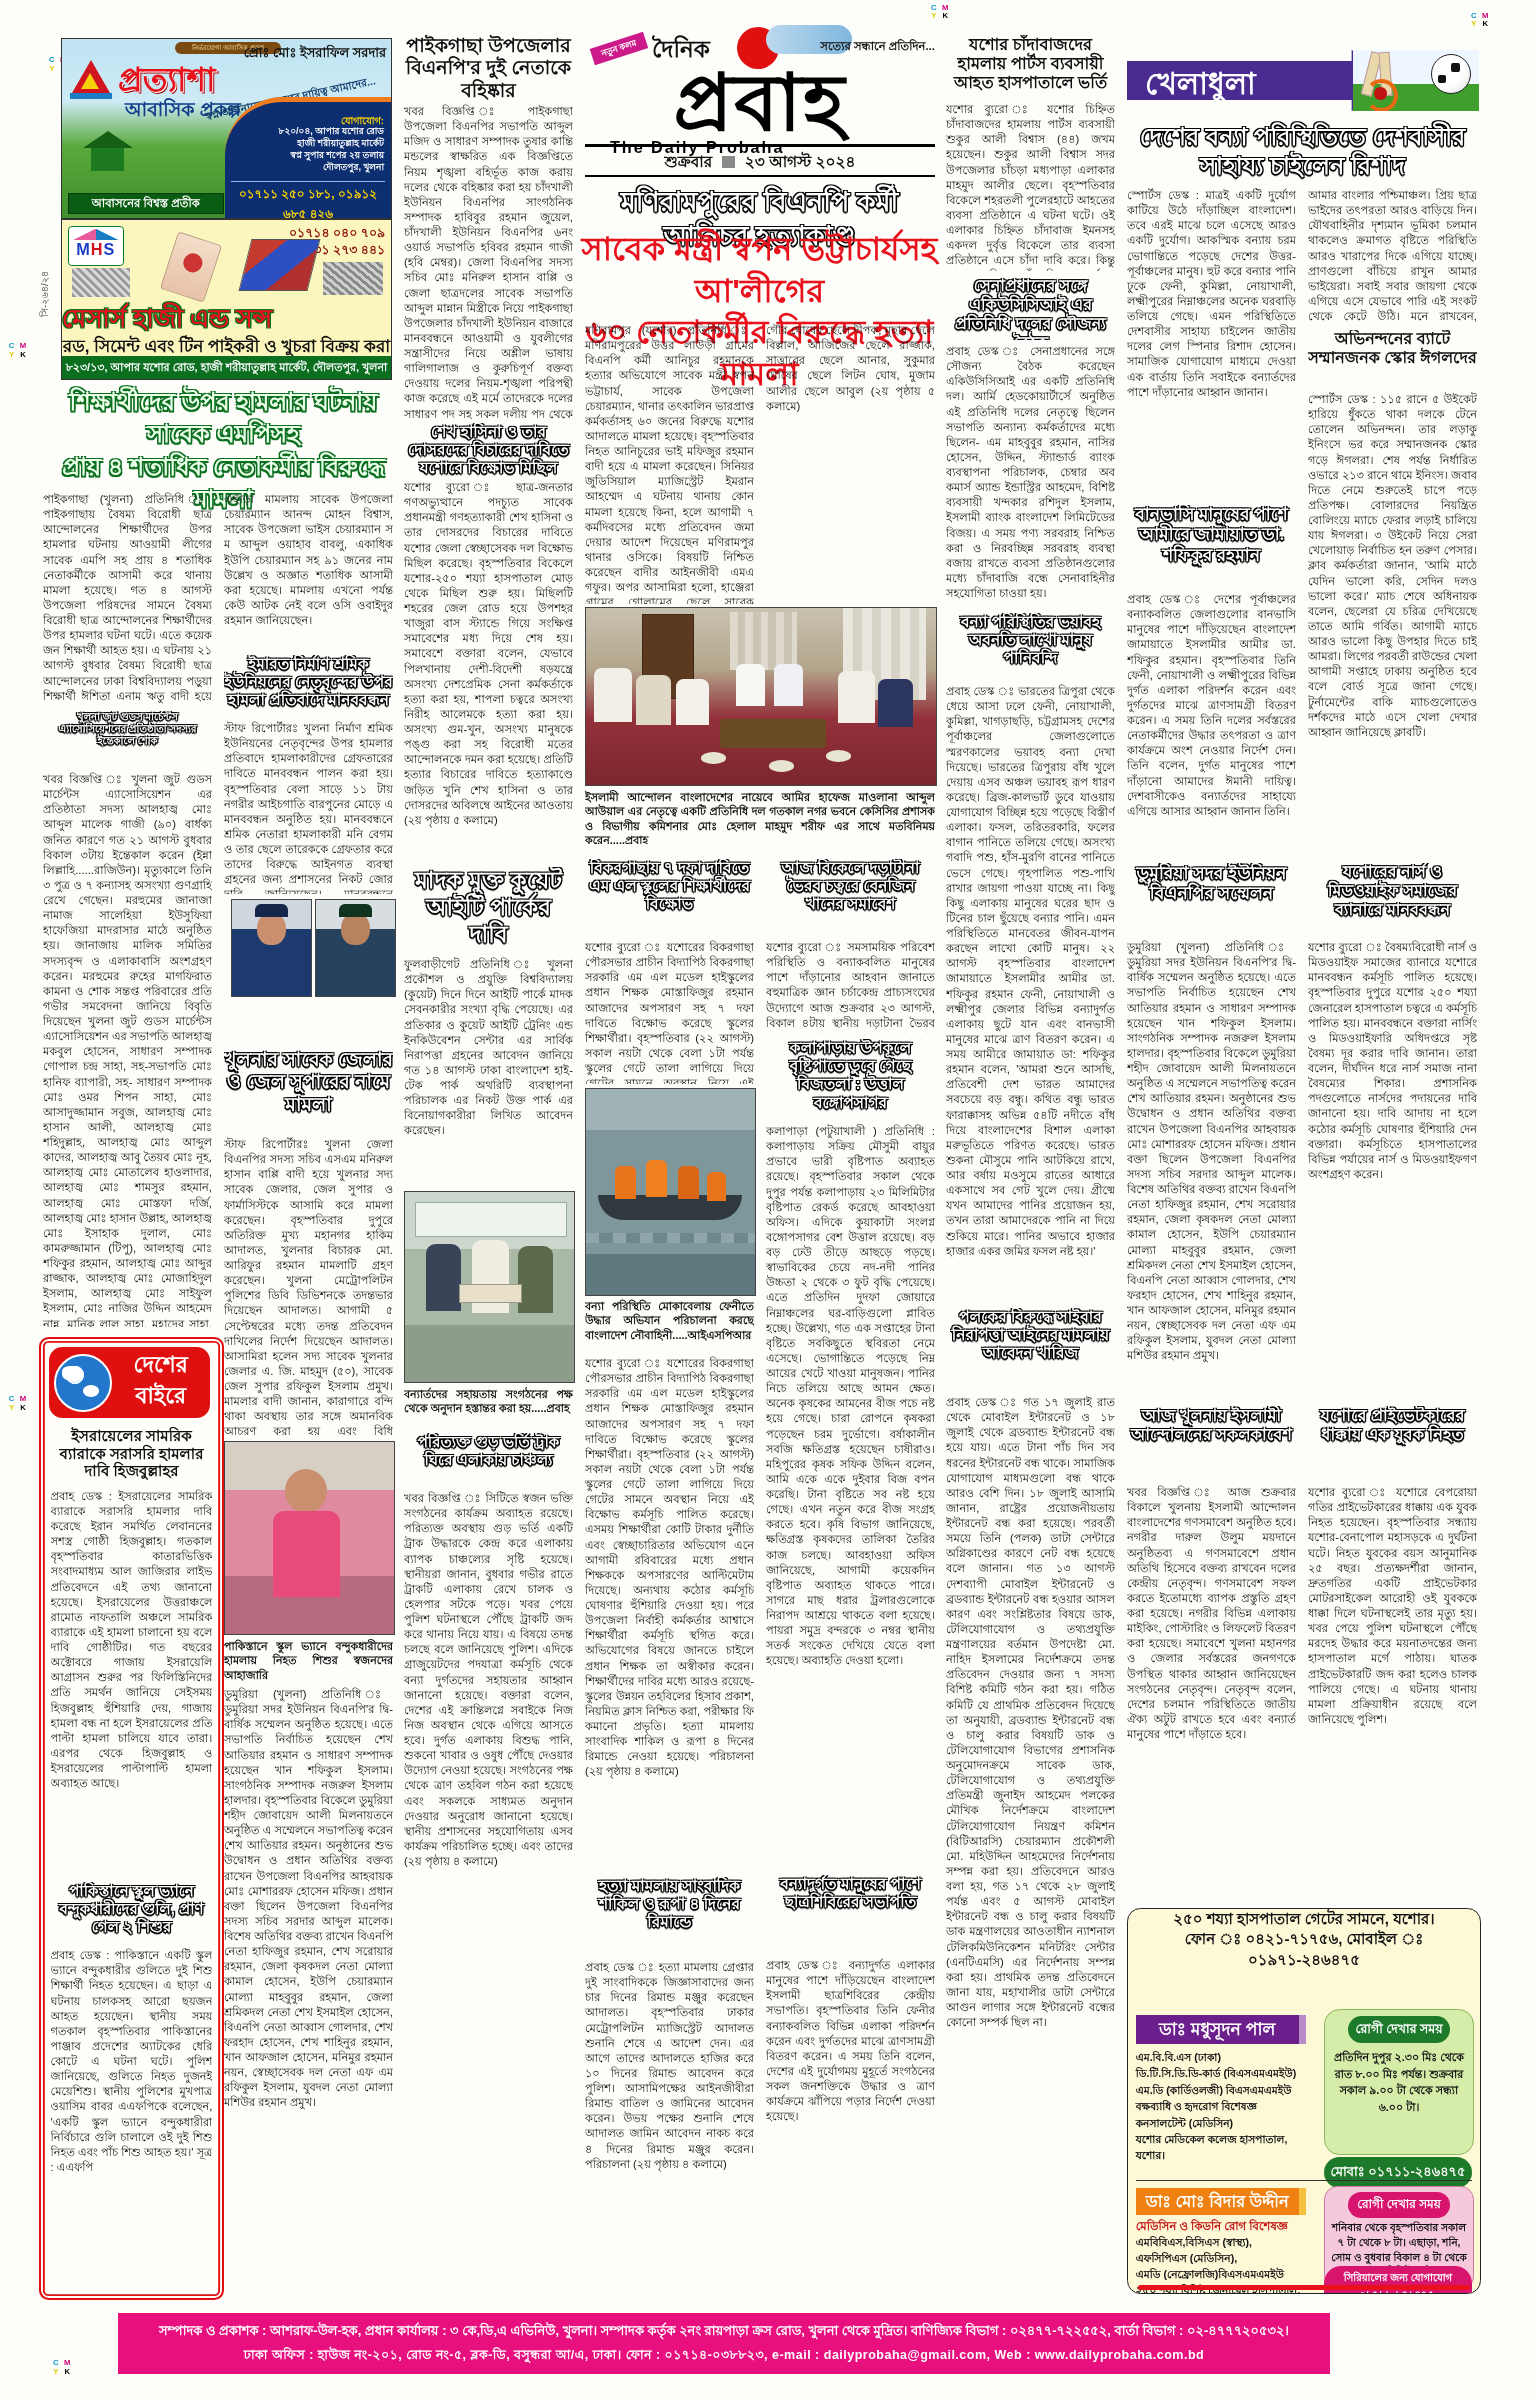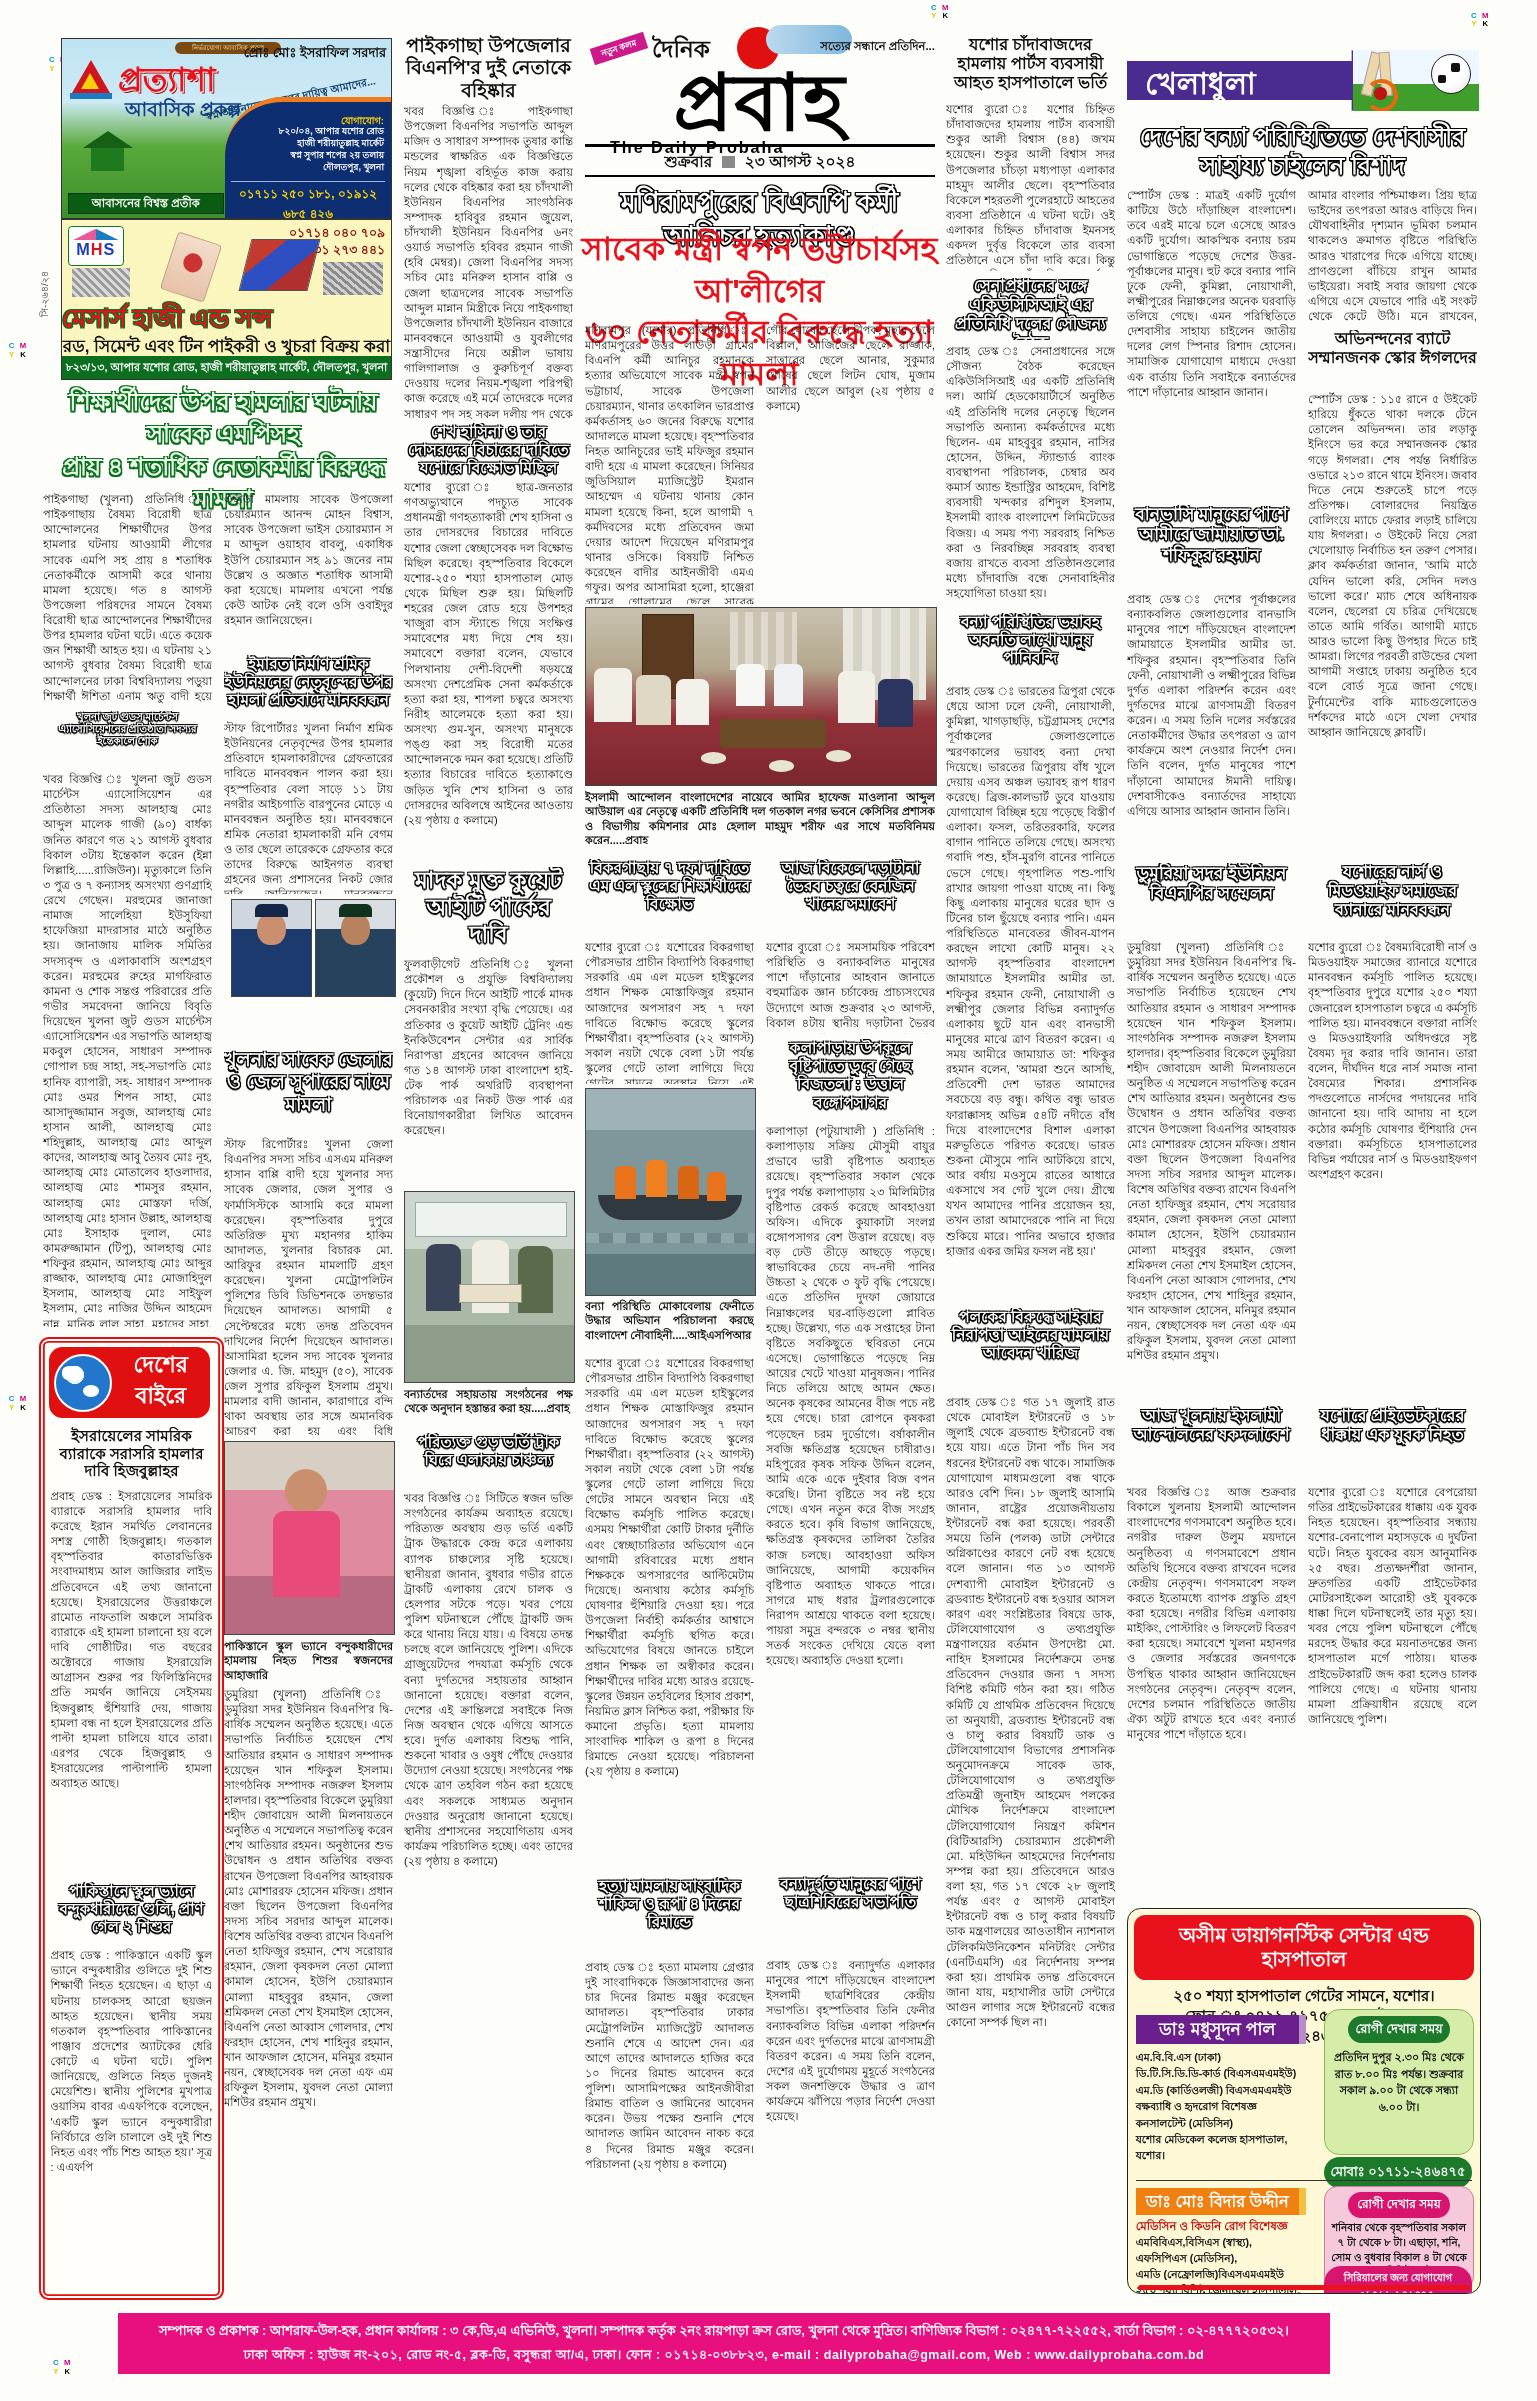--- a/index.html
+++ b/index.html
@@ -237,30 +237,29 @@
 
   <div class="col hl ol" style="left:946px;top:613px;width:169px;height:67px;font-size:15.4px;">বন্যা পরিস্থিতির ভয়াবহ অবনতি লাখো মানুষ পানিবন্দি</div>
   <div class="col body" style="left:946px;top:684px;height:619px;">প্রবাহ ডেস্ক ঃ ভারতের ত্রিপুরা থেকে ধেয়ে আসা ঢলে ফেনী, নোয়াখালী, কুমিল্লা, খাগড়াছড়ি, চট্টগ্রামসহ দেশের পূর্বাঞ্চলের জেলাগুলোতে স্মরণকালের ভয়াবহ বন্যা দেখা দিয়েছে। ভারতের ত্রিপুরায় বাঁধ খুলে দেয়ায় এসব অঞ্চল ভয়াবহ রূপ ধারণ করেছে। ব্রিজ-কালভার্ট ডুবে যাওয়ায় যোগাযোগ বিচ্ছিন্ন হয়ে পড়েছে বিস্তীর্ণ এলাকা। ফসল, তরিতরকারি, ফলের বাগান পানিতে তলিয়ে গেছে। অসংখ্য গবাদি পশু, হাঁস-মুরগি বানের পানিতে ভেসে গেছে। গৃহপালিত পশু-পাখি রাখার জায়গা পাওয়া যাচ্ছে না। কিছু কিছু এলাকায় মানুষের ঘরের ছাদ ও টিনের চাল ছুঁয়েছে বন্যার পানি। এমন পরিস্থিতিতে মানবেতর জীবন-যাপন করছেন লাখো কোটি মানুষ। ২২ আগস্ট বৃহস্পতিবার বাংলাদেশ জামায়াতে ইসলামীর আমীর ডা. শফিকুর রহমান ফেনী, নোয়াখালী ও লক্ষ্মীপুর জেলার বিভিন্ন বন্যাদুর্গত এলাকায় ছুটে যান এবং বানভাসী মানুষের মাঝে ত্রাণ বিতরণ করেন। এ সময় আমীরে জামায়াত ডা: শফিকুর রহমান বলেন, 'আমরা শুনে আসছি, প্রতিবেশী দেশ ভারত আমাদের সবচেয়ে বড় বন্ধু। কথিত বন্ধু ভারত ফারাক্কাসহ অভিন্ন ৫৪টি নদীতে বাঁধ দিয়ে বাংলাদেশের বিশাল এলাকা মরুভূতিতে পরিণত করেছে। ভারত শুকনা মৌসুমে পানি আটকিয়ে রাখে, আর বর্ষায় মওসুমে রাতের আধারে একসাথে সব গেট খুলে দেয়। গ্রীষ্মে যখন আমাদের পানির প্রয়োজন হয়, তখন তারা আমাদেরকে পানি না দিয়ে শুকিয়ে মারে। পানির অভাবে হাজার হাজার একর জমির ফসল নষ্ট হয়।'</div>
   <div class="col hl ol" style="left:946px;top:1308px;width:169px;height:81px;font-size:15.4px;">পলকের বিরুদ্ধে সাইবার নিরাপত্তা আইনের মামলায় আবেদন খারিজ</div>
   <div class="col body" style="left:946px;top:1395px;height:890px;">প্রবাহ ডেস্ক ঃ গত ১৭ জুলাই রাত থেকে মোবাইল ইন্টারনেট ও ১৮ জুলাই থেকে ব্রডব্যান্ড ইন্টারনেট বন্ধ হয়ে যায়। এতে টানা পাঁচ দিন সব ধরনের ইন্টারনেট বন্ধ থাকে। সামাজিক যোগাযোগ মাধ্যমগুলো বন্ধ থাকে আরও বেশি দিন। ১৮ জুলাই আসামি জানান, রাষ্ট্রের প্রয়োজনীয়তায় ইন্টারনেট বন্ধ করা হয়েছে। পরবর্তী সময়ে তিনি (পলক) ডাটা সেন্টারে অগ্নিকাণ্ডের কারণে নেট বন্ধ হয়েছে বলে জানান। গত ১৩ আগস্ট দেশব্যাপী মোবাইল ইন্টারনেট ও ব্রডব্যান্ড ইন্টারনেট বন্ধ হওয়ার আসল কারণ এবং সংশ্লিষ্টতার বিষয়ে ডাক, টেলিযোগাযোগ ও তথ্যপ্রযুক্তি মন্ত্রণালয়ের বর্তমান উপদেষ্টা মো. নাহিদ ইসলামের নির্দেশক্রমে তদন্ত প্রতিবেদন দেওয়ার জন্য ৭ সদস্য বিশিষ্ট কমিটি গঠন করা হয়। গঠিত কমিটি যে প্রাথমিক প্রতিবেদন দিয়েছে তা অনুযায়ী, ব্রডব্যান্ড ইন্টারনেট বন্ধ ও চালু করার বিষয়টি ডাক ও টেলিযোগাযোগ বিভাগের প্রশাসনিক অনুমোদনক্রমে সাবেক ডাক, টেলিযোগাযোগ ও তথ্যপ্রযুক্তি প্রতিমন্ত্রী জুনাইদ আহমেদ পলকের মৌখিক নির্দেশক্রমে বাংলাদেশ টেলিযোগাযোগ নিয়ন্ত্রণ কমিশন (বিটিআরসি) চেয়ারম্যান প্রকৌশলী মো. মহিউদ্দিন আহমেদের নির্দেশনায় সম্পন্ন করা হয়। প্রতিবেদনে আরও বলা হয়, গত ১৭ থেকে ২৮ জুলাই পর্যন্ত এবং ৫ আগস্ট মোবাইল ইন্টারনেট বন্ধ ও চালু করার বিষয়টি ডাক মন্ত্রণালয়ের আওতাধীন ন্যাশনাল টেলিকমিউনিকেশন মনিটরিং সেন্টার (এনটিএমসি) এর নির্দেশনায় সম্পন্ন করা হয়। প্রাথমিক তদন্ত প্রতিবেদনে জানা যায়, মহাখালীর ডাটা সেন্টারে আগুন লাগার সঙ্গে ইন্টারনেট বন্ধের কোনো সম্পর্ক ছিল না।</div>
 
   <div class="col hl ol" style="left:1127px;top:505px;width:169px;height:83px;font-size:17.3px;font-family:Liberation Serif, serif;">বানভাসি মানুষের পাশে আমীরে জামায়াত ডা. শফিকুর রহমান</div>
   <div class="col body" style="left:1127px;top:592px;height:267px;">প্রবাহ ডেস্ক ঃ দেশের পূর্বাঞ্চলের বন্যাকবলিত জেলাগুলোর বানভাসি মানুষের পাশে দাঁড়িয়েছেন বাংলাদেশ জামায়াতে ইসলামীর আমীর ডা. শফিকুর রহমান। বৃহস্পতিবার তিনি ফেনী, নোয়াখালী ও লক্ষ্মীপুরের বিভিন্ন দুর্গত এলাকা পরিদর্শন করেন এবং দুর্গতদের মাঝে ত্রাণসামগ্রী বিতরণ করেন। এ সময় তিনি দলের সর্বস্তরের নেতাকর্মীদের উদ্ধার তৎপরতা ও ত্রাণ কার্যক্রমে অংশ নেওয়ার নির্দেশ দেন। তিনি বলেন, দুর্গত মানুষের পাশে দাঁড়ানো আমাদের ঈমানী দায়িত্ব। দেশবাসীকেও বন্যার্তদের সাহায্যে এগিয়ে আসার আহ্বান জানান তিনি।</div>
   <div class="col hl ol" style="left:1127px;top:863px;width:169px;height:73px;font-size:17.3px;">ডুমুরিয়া সদর ইউনিয়ন বিএনপির সম্মেলন</div>
   <div class="col body" style="left:1127px;top:940px;height:461px;">ডুমুরিয়া (খুলনা) প্রতিনিধি ঃ ডুমুরিয়া সদর ইউনিয়ন বিএনপি'র দ্বি-বার্ষিক সম্মেলন অনুষ্ঠিত হয়েছে। এতে সভাপতি নির্বাচিত হয়েছেন শেখ আতিয়ার রহমান ও সাধারণ সম্পাদক হয়েছেন খান শফিকুল ইসলাম। সাংগঠনিক সম্পাদক নজরুল ইসলাম হালদার। বৃহস্পতিবার বিকেলে ডুমুরিয়া শহীদ জোবায়েদ আলী মিলনায়তনে অনুষ্ঠিত এ সম্মেলনে সভাপতিত্ব করেন শেখ আতিয়ার রহমন। অনুষ্ঠানের শুভ উদ্বোধন ও প্রধান অতিথির বক্তব্য রাখেন উপজেলা বিএনপির আহবায়ক মোঃ মোশাররফ হোসেন মফিজ। প্রধান বক্তা ছিলেন উপজেলা বিএনপির সদস্য সচিব সরদার আব্দুল মালেক। বিশেষ অতিথির বক্তব্য রাখেন বিএনপি নেতা হাফিজুর রহমান, শেখ সরোয়ার রহমান, জেলা কৃষকদল নেতা মোল্যা কামাল হোসেন, ইউপি চেয়ারম্যান মোল্যা মাহবুবুর রহমান, জেলা শ্রমিকদল নেতা শেখ ইসমাইল হোসেন, বিএনপি নেতা আব্বাস গোলদার, শেখ ফরহাদ হোসেন, শেখ শাহিনুর রহমান, খান আফজাল হোসেন, মনিমুর রহমান নয়ন, স্বেচ্ছাসেবক দল নেতা এফ এম রফিকুল ইসলাম, যুবদল নেতা মোল্যা মশিউর রহমান প্রমুখ।</div>
-  <div class="col hl ol" style="left:1127px;top:1406px;width:169px;height:75px;font-size:16.3px;">আজ খুলনায় ইসলামী আন্দোলনের ষকদলাবেশ</div>
+  <div class="col hl ol" style="left:1127px;top:1406px;width:169px;height:75px;font-size:16.3px;">আজ খুলনায় ইসলামী আন্দোলনের সকলকাবেশ</div>
   <div class="col body" style="left:1127px;top:1485px;height:411px;">খবর বিজ্ঞপ্তি ঃ আজ শুক্রবার বিকালে খুলনায় ইসলামী আন্দোলন বাংলাদেশের গণসমাবেশ অনুষ্ঠিত হবে। নগরীর দারুল উলুম ময়দানে অনুষ্ঠিতব্য এ গণসমাবেশে প্রধান অতিথি হিসেবে বক্তব্য রাখবেন দলের কেন্দ্রীয় নেতৃবৃন্দ। গণসমাবেশ সফল করতে ইতোমধ্যে ব্যাপক প্রস্তুতি গ্রহণ করা হয়েছে। নগরীর বিভিন্ন এলাকায় মাইকিং, পোস্টারিং ও লিফলেট বিতরণ করা হয়েছে। সমাবেশে খুলনা মহানগর ও জেলার সর্বস্তরের জনগণকে উপস্থিত থাকার আহ্বান জানিয়েছেন সংগঠনের নেতৃবৃন্দ। নেতৃবৃন্দ বলেন, দেশের চলমান পরিস্থিতিতে জাতীয় ঐক্য অটুট রাখতে হবে এবং বন্যার্ত মানুষের পাশে দাঁড়াতে হবে।</div>
 
   <div class="col hl ol" style="left:1308px;top:863px;width:169px;height:73px;font-size:16px;">যশোরের নার্স ও মিডওয়াইফ সমাজের ব্যানারে মানববন্ধন</div>
   <div class="col body" style="left:1308px;top:940px;height:461px;">যশোর ব্যুরো ঃ বৈষম্যবিরোধী নার্স ও মিডওয়াইফ সমাজের ব্যানারে যশোরে মানববন্ধন কর্মসূচি পালিত হয়েছে। বৃহস্পতিবার দুপুরে যশোর ২৫০ শয্যা জেনারেল হাসপাতাল চত্বরে এ কর্মসূচি পালিত হয়। মানববন্ধনে বক্তারা নার্সিং ও মিডওয়াইফারি অধিদপ্তরে সৃষ্ট বৈষম্য দূর করার দাবি জানান। তারা বলেন, দীর্ঘদিন ধরে নার্স সমাজ নানা বৈষম্যের শিকার। প্রশাসনিক পদগুলোতে নার্সদের পদায়নের দাবি জানানো হয়। দাবি আদায় না হলে কঠোর কর্মসূচি ঘোষণার হুঁশিয়ারি দেন বক্তারা। কর্মসূচিতে হাসপাতালের বিভিন্ন পর্যায়ের নার্স ও মিডওয়াইফগণ অংশগ্রহণ করেন।</div>
   <div class="col hl ol" style="left:1308px;top:1406px;width:169px;height:75px;font-size:16.3px;">যশোরে প্রাইভেটকারের ধাক্কায় এক যুবক নিহত</div>
   <div class="col body" style="left:1308px;top:1485px;height:411px;">যশোর ব্যুরো ঃ যশোরে বেপরোয়া গতির প্রাইভেটকারের ধাক্কায় এক যুবক নিহত হয়েছেন। বৃহস্পতিবার সন্ধ্যায় যশোর-বেনাপোল মহাসড়কে এ দুর্ঘটনা ঘটে। নিহত যুবকের বয়স আনুমানিক ২৫ বছর। প্রত্যক্ষদর্শীরা জানান, দ্রুতগতির একটি প্রাইভেটকার মোটরসাইকেল আরোহী ওই যুবককে ধাক্কা দিলে ঘটনাস্থলেই তার মৃত্যু হয়। খবর পেয়ে পুলিশ ঘটনাস্থলে পৌঁছে মরদেহ উদ্ধার করে ময়নাতদন্তের জন্য হাসপাতাল মর্গে পাঠায়। ঘাতক প্রাইভেটকারটি জব্দ করা হলেও চালক পালিয়ে গেছে। এ ঘটনায় থানায় মামলা প্রক্রিয়াধীন রয়েছে বলে জানিয়েছে পুলিশ।</div>
 
   <div class="abs" style="left:1127px;top:1908px;width:352px;height:384px;border:1.9px solid #222;border-radius:13.4px;background:#fdf8d6;overflow:hidden;">
-    <div style="margin:5.8px;background:#e8111c;border-radius:11.5px;color:#fff;font-size:20px;font-weight:900;text-align:center;padding:8.6px 3.8px;line-height:1.2;">অসীম ডায়াগনস্টিক সেন্টার এন্ড হাসপাতাল</div>
     <div style="text-align:center;font-size:15px;font-weight:900;line-height:1.35;">
       <span>২৫০ শয্যা হাসপাতাল গেটের সামনে, যশোর।</span><br><span>ফোন ঃ ০৪২১-৭১৭৫৬, মোবাইল ঃ ০১৯৭১-২৪৬৪৭৫</span>
     </div>
     <div class="abs" style="left:7.7px;top:106px;width:163px;height:29px;background:#6b1f8c;border-right:7.7px solid #b88cc9;color:#fff;font-size:17.3px;font-weight:900;text-align:center;line-height:29px;">ডাঃ মধুসূদন পাল</div>
     <div class="abs" style="left:7.7px;top:140px;width:179px;font-size:10.6px;font-weight:700;line-height:1.55;">
       <div>এম.বি.বি.এস (ঢাকা)</div>
         <div>ডি.টি.সি.ডি.ডি-কার্ড (বিএসএমএমইউ)</div>
       <div>এম.ডি (কার্ডিওলজী) বিএসএমএমইউ</div>
         <div>বক্ষব্যাধি ও হৃদরোগ বিশেষজ্ঞ</div>
       <div>কনসালটেন্ট (মেডিসিন)</div>

